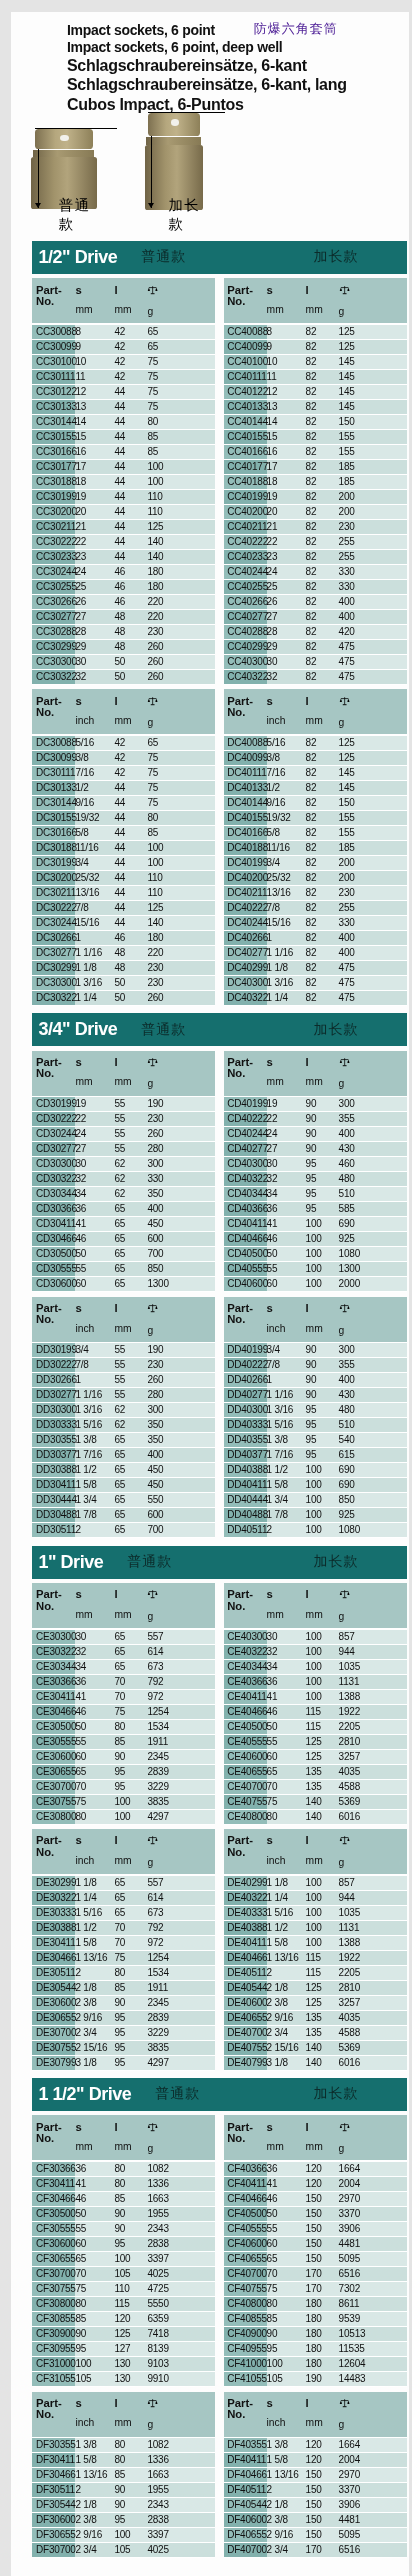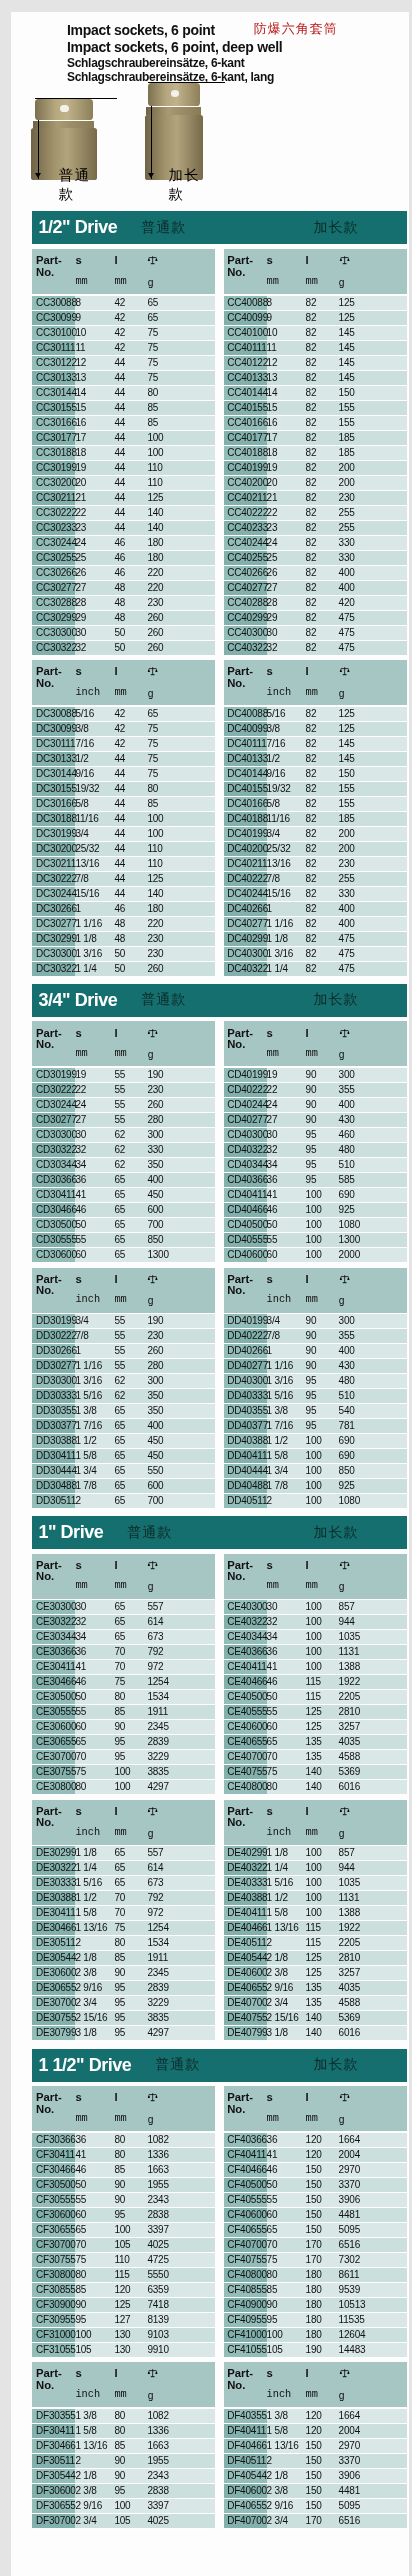--- a/index.html
+++ b/index.html
@@ -20,23 +20,23 @@
     color:#111;
   }
   .sheet{
     position:absolute;left:10.8px;top:12.4px;width:398px;height:3322px;
     background:var(--sheet);
   }
   
   .titles{padding:9.3px 0 0 8.2px;position:relative;}
   .t-line{font-weight:bold;line-height:1.22;letter-spacing:-0.3px;padding-left:48px;}
   .t-line.big{font-size:14px;}
-  .t-line.small{font-size:12px;}
+  .t-line.small{font-size:16px;}
   .cn-title{
-    position:absolute;left:243px;top:7.2px;font-size:13px;color:#b91c1c;
+    position:absolute;left:243px;top:7.2px;font-size:13px;color:#4c1d95;
     font-weight:normal;letter-spacing:1px;
   }
   
   .figures{position:relative;height:112px;margin-top:7.2px;}
   .figure{position:absolute;bottom:23px;}
   .fig-reg{left:24px;}
   .fig-long{left:137px;}
   .dim{position:relative;width:7.2px;float:left;margin-right:7.2px;}
   .dim .bar{position:absolute;left:3.1px;top:2.1px;bottom:2.1px;width:0;border-left:1px solid #000;}
   .dim .a-up{position:absolute;left:0;top:0;width:0;height:0;border:3.6px solid transparent;border-bottom:5.7px solid #000;}
@@ -56,21 +56,21 @@
   .banner .drive{font-size:18px;font-weight:bold;margin-left:6.2px;letter-spacing:-0.5px;white-space:nowrap;}
   .banner .lab{color:#0c2b2a;font-size:14px;letter-spacing:1px;font-weight:normal;}
   .banner .lab.reg{margin-left:24px;}
   .banner .lab.lng{position:absolute;left:281px;}
   .pair{display:flex;gap:8.2px;margin-top:4.6px;align-items:center;}
   .tbl{width:183px;background:#fff;}
   .tbl.right{width:183px;}
   .thead{background:var(--band);display:flex;height:45px;margin-bottom:1.5px;}
   .thead .c{padding-top:6.2px;}
   .hc{font-weight:bold;font-size:11.3px;line-height:1;}
-  .uc{font-size:10.3px;margin-top:8.2px;color:#111;font-family:Liberation Mono, monospace;}
+  .uc{font-size:10.3px;margin-top:8.2px;color:#111;}
   .col-part{width:43px;padding-left:3.6px;}
   .col-s{width:39px;}
   .col-l{width:33px;}
   .col-w{flex:1;}
   .trow{display:flex;height:15px;border-bottom:1px solid #fff;align-items:center;font-size:10px;letter-spacing:-0.2px;}
   .trow .cell{line-height:1;}
   .trow .part{align-self:stretch;display:flex;align-items:center;}
   .rA{background:var(--row-a);} .rA .part{background:var(--part-a);}
   .rB{background:var(--row-b);} .rB .part{background:var(--part-b);}
   .scale-ic{display:inline-block;width:11.3px;height:11.3px;}
@@ -79,20 +79,21 @@
 <body>
 
 <div class="sheet">
 
   <div class="titles">
     <div id="title-lines">
         <div class="t-line big">Impact sockets, 6 point</div>
         <div class="t-line big">Impact sockets, 6 point, deep well</div>
         <div class="t-line small">Schlagschraubereinsätze, 6-kant</div>
         <div class="t-line small">Schlagschraubereinsätze, 6-kant, lang</div>
+        <div class="t-line small">Cubos Impact, 6-Puntos</div>
       </div>
     <div class="cn-title">防爆六角套筒</div>
   </div>
 
   <div class="figures">
     <div class="figure fig-reg">
       <span class="topline" style="width:82px;"></span>
       <div class="dim" style="height:82px;">
         <span class="bar"></span>
           <span class="a-up"></span>
@@ -1250,21 +1251,21 @@
     <div class="cell part col-part">DD40355</div>
     <div class="cell col-s">1 3/8</div>
     <div class="cell col-l">95</div>
     <div class="cell col-w">540</div>
   </div>
 
   <div class="trow rB">
     <div class="cell part col-part">DD40377</div>
     <div class="cell col-s">1 7/16</div>
     <div class="cell col-l">95</div>
-    <div class="cell col-w">781</div>
+    <div class="cell col-w">615</div>
   </div>
 
   <div class="trow rA">
     <div class="cell part col-part">DD40388</div>
     <div class="cell col-s">1 1/2</div>
     <div class="cell col-l">100</div>
     <div class="cell col-w">690</div>
   </div>
 
   <div class="trow rB">

